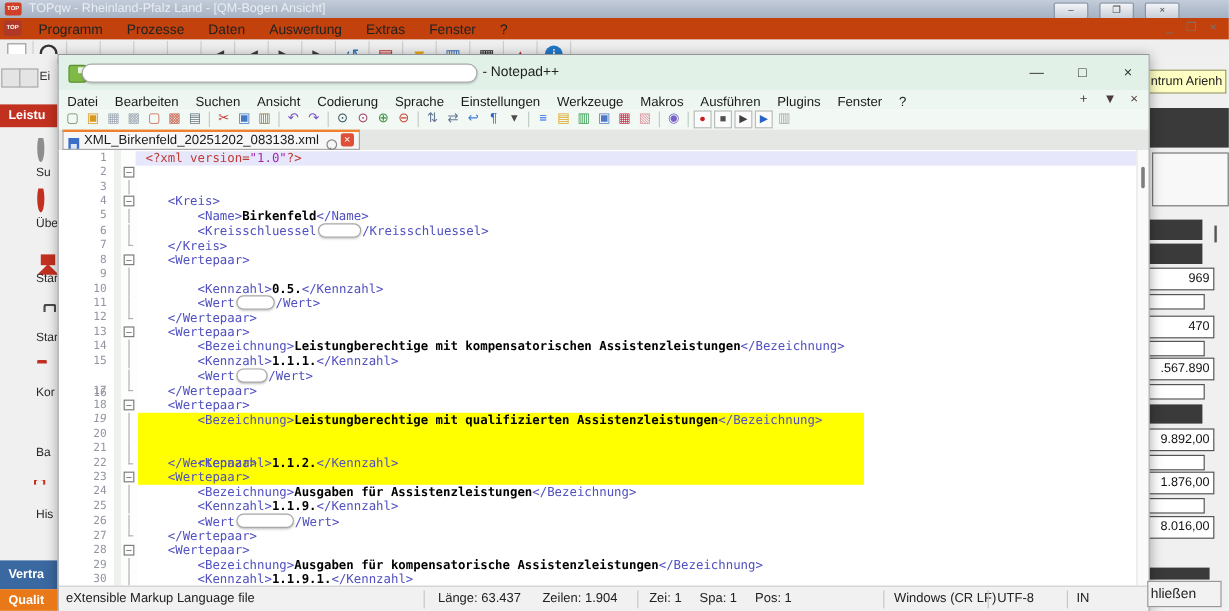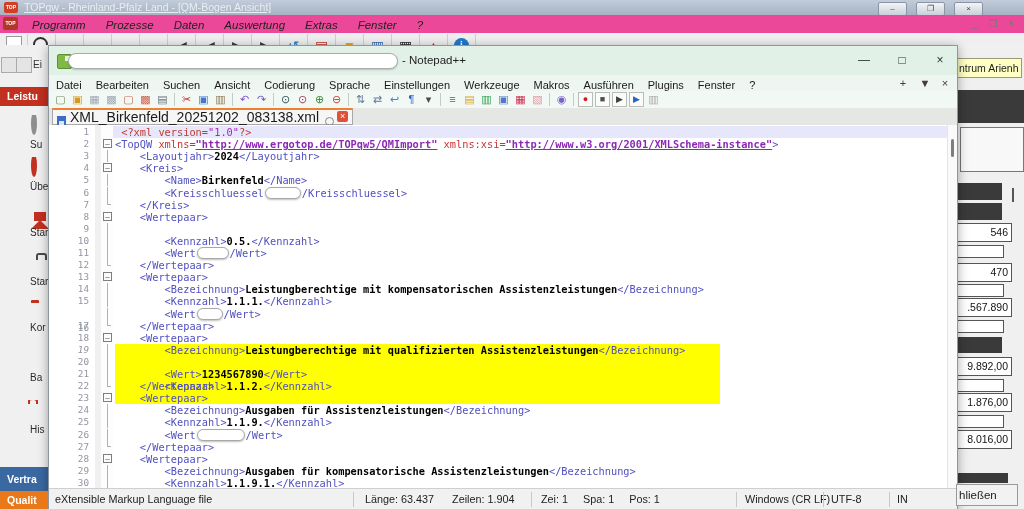--- a/index.html
+++ b/index.html
@@ -3,27 +3,27 @@
 <meta charset="utf-8">
 <style>
   html,body{margin:0;padding:0;width:1024px;height:509px;overflow:hidden;
     font-family:"Liberation Sans",sans-serif;background:#F0F0F0;}
   .screen{position:absolute;inset:0;width:1024px;height:509px;background:#F0F0F0;}
 
   
   .tq-title{position:absolute;left:0;top:0;width:1024px;height:15px;
     background:linear-gradient(#C2CCDA,#A6B2C2);color:#E9EDF3;font-size:10.5px;
     line-height:15px;}
-  .tq-title-text{position:absolute;left:24px;top:0;text-decoration:underline;}
+  .tq-title-text{position:absolute;left:24px;top:0;}
   .tq-logo{position:absolute;left:4px;top:2px;width:14px;height:11px;background:#D04028;
     color:#fff;font-size:5px;font-weight:bold;text-align:center;line-height:11px;border-radius:2px;}
   .tq-btn{position:absolute;top:2px;width:27px;height:12px;background:linear-gradient(#F2F4F7,#C9D0DA);
     border:1px solid #8A96A6;border-radius:2px;color:#444;font-size:8px;line-height:11px;text-align:center;}
-  .tq-menubar{position:absolute;left:0;top:15px;width:1024px;height:18px;background:#ec4899;
-    border-bottom:1px solid #DDD;font-style:italic;}
+  .tq-menubar{position:absolute;left:0;top:15px;width:1024px;height:18px;background:#c2410c;
+    border-bottom:1px solid #DDD;}
   .tq-menubar .mi{display:inline-block;padding:0 10px;font-size:11.5px;line-height:18px;color:#222;}
   .tq-logo2{position:absolute;left:3px;top:17px;width:15px;height:13px;background:#B03828;color:#fff;
     font-size:5px;font-weight:bold;text-align:center;line-height:13px;border-radius:2px;}
   .tq-menu-items{position:absolute;left:22px;top:0;}
   .mdi-controls{position:absolute;right:6px;top:15px;height:18px;color:#777;font-size:10px;line-height:18px;letter-spacing:4px;}
   .tq-toolbar{position:absolute;left:0;top:33px;width:1024px;height:28px;background:#EFEFEF;
     border-bottom:1px solid #D8D8D8;white-space:nowrap;}
   .tq-toolbar .tqi{display:inline-block;width:27px;height:24px;margin-top:1px;border-right:1px solid #CFCFCF;
     text-align:center;font-size:14px;line-height:24px;vertical-align:top;}
   .tqi.pagei{position:relative;}
@@ -90,21 +90,21 @@
   .npp-toolbar{position:absolute;left:0;top:45px;width:100%;height:17px;background:#F2F8F4;white-space:nowrap;padding-left:3px;box-sizing:border-box;}
   .ticon{display:inline-block;width:15px;height:15px;margin:1px 1px 0 1px;text-align:center;
     font-size:11px;line-height:15px;vertical-align:top;}
   .ticon.boxed{border:1px solid #B8BDB8;background:#FBFBFB;box-sizing:border-box;line-height:13px;font-size:9px;}
   .tsep{display:inline-block;width:1px;height:13px;background:#C4CCC6;margin:2px 3px 0 3px;vertical-align:top;}
   .npp-tabbar{position:absolute;left:0;top:62px;width:100%;height:17px;background:#E4E7E4;border-bottom:1px solid #C8C8C8;}
   .tab{position:absolute;left:3px;top:0;height:17px;background:#F6F6F6;border:1px solid #A8A8A8;
     border-top:2px solid #F08030;box-sizing:border-box;padding:0 4px 0 4px;white-space:nowrap;}
   .tab .floppy{display:inline-block;width:9px;height:9px;background:#3C6EC8;margin-right:4px;position:relative;top:1px;}
   .tab .floppy::after{content:"";position:absolute;left:2px;bottom:0;width:5px;height:4px;background:#DDE6F5;}
-  .tab .tlabel{font-size:14px;color:#1A1A1A;vertical-align:top;line-height:14px;}
+  .tab .tlabel{font-size:11px;color:#1A1A1A;vertical-align:top;line-height:14px;}
   .tab .pin{display:inline-block;width:7px;height:7px;border:1px solid #888;border-radius:50%;margin:0 3px 0 6px;position:relative;top:2px;}
   .tab .pin::after{content:"";position:absolute;left:2px;top:6px;width:1px;height:4px;background:#888;}
   .tab .tclose{display:inline-block;width:11px;height:11px;background:#E05038;color:#fff;font-size:9px;
     line-height:11px;text-align:center;border-radius:2px;vertical-align:top;margin-top:1px;}
   
   .npp-editor{position:absolute;left:0;top:79px;width:898px;height:363px;background:#fff;overflow:hidden;}
   .ed-bookmark{position:absolute;left:46px;top:0;width:6px;height:100%;background:#EFF1EF;}
   .ed-fold{position:absolute;left:52px;top:0;width:13px;height:100%;background:#FDFDFD;}
   .cur-line{position:absolute;left:64px;right:0;background:#E7E7FB;}
   .hl-rect{position:absolute;background:#FFFF00;}
@@ -187,21 +187,21 @@
     <div class="banner orange">Qualit</div>
   </div>
 
   <div class="tq-right">
     <div class="rp-yellow">ntrum Arienh</div>
     <div class="rp-bar" style="left:6px;top:45px;width:66px;height:33px"></div>
     <div class="rp-whitebox"></div>
     <div class="rp-bar" style="left:0;top:138px;width:50px;height:17px"></div>
     <div class="rp-dash"></div>
     <div class="rp-bar" style="left:0;top:158px;width:50px;height:17px"></div>
-    <div class="rp-field" style="top:178px">546</div>
+    <div class="rp-field" style="top:178px">969</div>
     <div class="rp-field empty" style="top:200px"></div>
     <div class="rp-field" style="top:218px">470</div>
     <div class="rp-field empty" style="top:239px"></div>
     <div class="rp-field" style="top:253px">.567.890</div>
     <div class="rp-field empty" style="top:275px"></div>
     <div class="rp-bar" style="left:0;top:292px;width:50px;height:16px"></div>
     <div class="rp-field" style="top:312px">9.892,00</div>
     <div class="rp-field empty" style="top:334px"></div>
     <div class="rp-field" style="top:348px">1.876,00</div>
     <div class="rp-field empty" style="top:370px"></div>
@@ -234,26 +234,24 @@
       <div class="ed-fold"></div>
     <div class="cur-line" style="top: 1px; height: 12.1px;"></div>
         <div class="hl-rect" style="left: 66px; width: 605px; top: 218.8px; height: 60.5px; background: rgb(255, 255, 0);"></div>
         <div class="lnum" style="top: 1px; height: 12.1px; line-height: 12.1px;">1</div>
         <div class="fold-el" style="top: 1px; height: 12.1px;"></div>
         <div class="codeline" style="top: 1px; height: 12.1px; line-height: 12.1px;"><span class="seg-d"> &lt;?xml version=</span><span class="seg-q">"1.0"</span><span class="seg-d">?&gt;</span></div>
         <div class="lnum" style="top: 13.1px; height: 12.1px; line-height: 12.1px;">2</div>
         <div class="fold-el" style="top: 13.1px; height: 12.1px;">
           <span class="fbox">–</span>
         </div>
-        <div class="codeline" style="top: 13.1px; height: 12.1px; line-height: 12.1px;"><span class="seg-g">&lt;TopQW </span><span class="seg-a">xmlns=</span><span class="seg-u">"http://www.ergotop.de/TOPqw5/QMImport"</span><span class="seg-a"> xmlns:xsi=</span><span class="seg-u">"http://www.w3.org/2001/XMLSchema-instance"</span><span class="seg-g">&gt;</span></div>
         <div class="lnum" style="top: 25.2px; height: 12.1px; line-height: 12.1px;">3</div>
         <div class="fold-el" style="top: 25.2px; height: 12.1px;">
           <span class="fline"></span>
         </div>
-        <div class="codeline" style="top: 25.2px; height: 12.1px; line-height: 12.1px;"><span class="seg-g">    &lt;Layoutjahr&gt;</span><span class="seg-v">2024</span><span class="seg-g">&lt;/Layoutjahr&gt;</span></div>
         <div class="lnum" style="top: 37.3px; height: 12.1px; line-height: 12.1px;">4</div>
         <div class="fold-el" style="top: 37.3px; height: 12.1px;">
           <span class="fbox">–</span>
         </div>
         <div class="codeline" style="top: 37.3px; height: 12.1px; line-height: 12.1px;"><span class="seg-g">    &lt;Kreis&gt;</span></div>
         <div class="lnum" style="top: 49.4px; height: 12.1px; line-height: 12.1px;">5</div>
         <div class="fold-el" style="top: 49.4px; height: 12.1px;">
           <span class="fline"></span>
         </div>
         <div class="codeline" style="top: 49.4px; height: 12.1px; line-height: 12.1px;"><span class="seg-g">        &lt;Name&gt;</span><span class="seg-v">Birkenfeld</span><span class="seg-g">&lt;/Name&gt;</span></div>
@@ -328,21 +326,20 @@
         <div class="codeline" style="top: 218.8px; height: 12.1px; line-height: 12.1px;"><span class="seg-g">        &lt;Bezeichnung&gt;</span><span class="seg-v">Leistungberechtige mit qualifizierten Assistenzleistungen</span><span class="seg-g">&lt;/Bezeichnung&gt;</span></div>
         <div class="lnum" style="top: 230.9px; height: 12.1px; line-height: 12.1px;">20</div>
         <div class="fold-el" style="top: 230.9px; height: 12.1px;">
           <span class="fline"></span>
         </div>
         <div class="codeline" style="top: 230.9px; height: 12.1px; line-height: 12.1px; margin-top: 24px;"><span class="seg-g">        &lt;Kennzahl&gt;</span><span class="seg-v">1.1.2.</span><span class="seg-g">&lt;/Kennzahl&gt;</span></div>
         <div class="lnum" style="top: 243px; height: 12.1px; line-height: 12.1px;">21</div>
         <div class="fold-el" style="top: 243px; height: 12.1px;">
           <span class="fline"></span>
         </div>
-        <div class="codeline" style="top: 243px; height: 12.1px; line-height: 12.1px;"><span class="seg-g">        &lt;Wert&gt;</span><span class="seg-v">1234567890</span><span class="seg-g">&lt;/Wert&gt;</span></div>
         <div class="lnum" style="top: 255.1px; height: 12.1px; line-height: 12.1px;">22</div>
         <div class="fold-el" style="top: 255.1px; height: 12.1px;">
           <span class="fend"></span>
         </div>
         <div class="codeline" style="top: 255.1px; height: 12.1px; line-height: 12.1px;"><span class="seg-g">    &lt;/Wertepaar&gt;</span></div>
         <div class="lnum" style="top: 267.2px; height: 12.1px; line-height: 12.1px;">23</div>
         <div class="fold-el" style="top: 267.2px; height: 12.1px;">
           <span class="fbox">–</span>
         </div>
         <div class="codeline" style="top: 267.2px; height: 12.1px; line-height: 12.1px;"><span class="seg-g">    &lt;Wertepaar&gt;</span></div>

